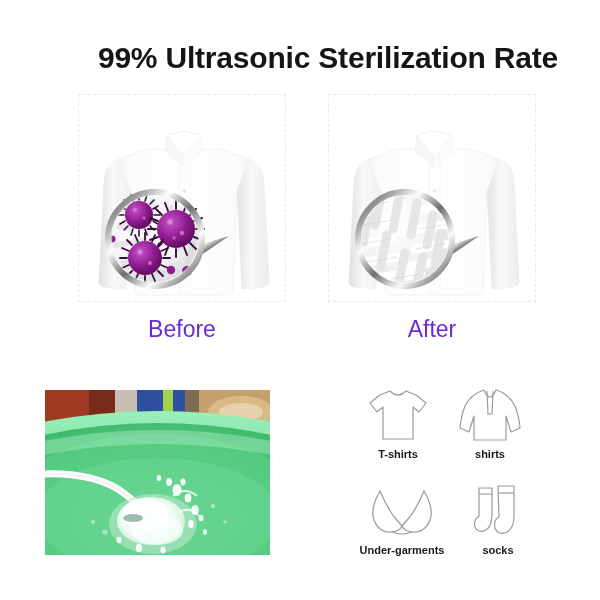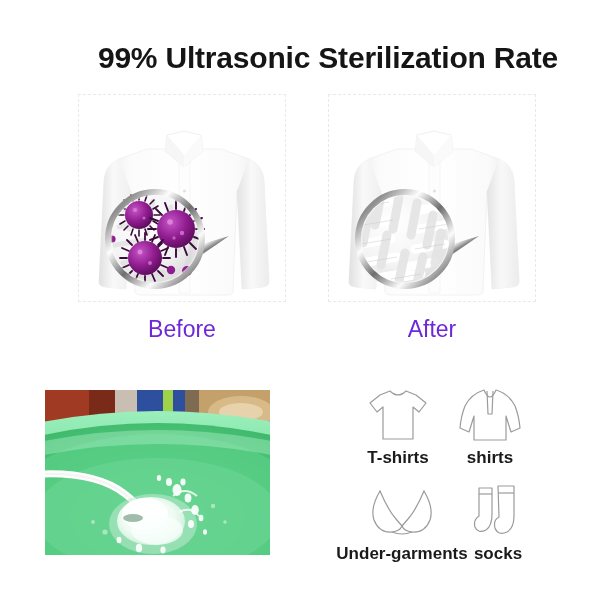--- a/index.html
+++ b/index.html
@@ -99,21 +99,21 @@
     align-items: center;
   }
   .garment-glyph {
     height: 62px;
     display: flex;
     align-items: flex-end;
     justify-content: center;
   }
   .garment-label {
     margin-top: 4px;
-    font-size: 17px;
+    font-size: 11px;
     font-weight: bold;
     color: #1a1a1a;
     white-space: nowrap;
     text-align: center;
   }
   .garment-item.wide { width: 96px; }
 </style>
 </head>
 <body>
 

